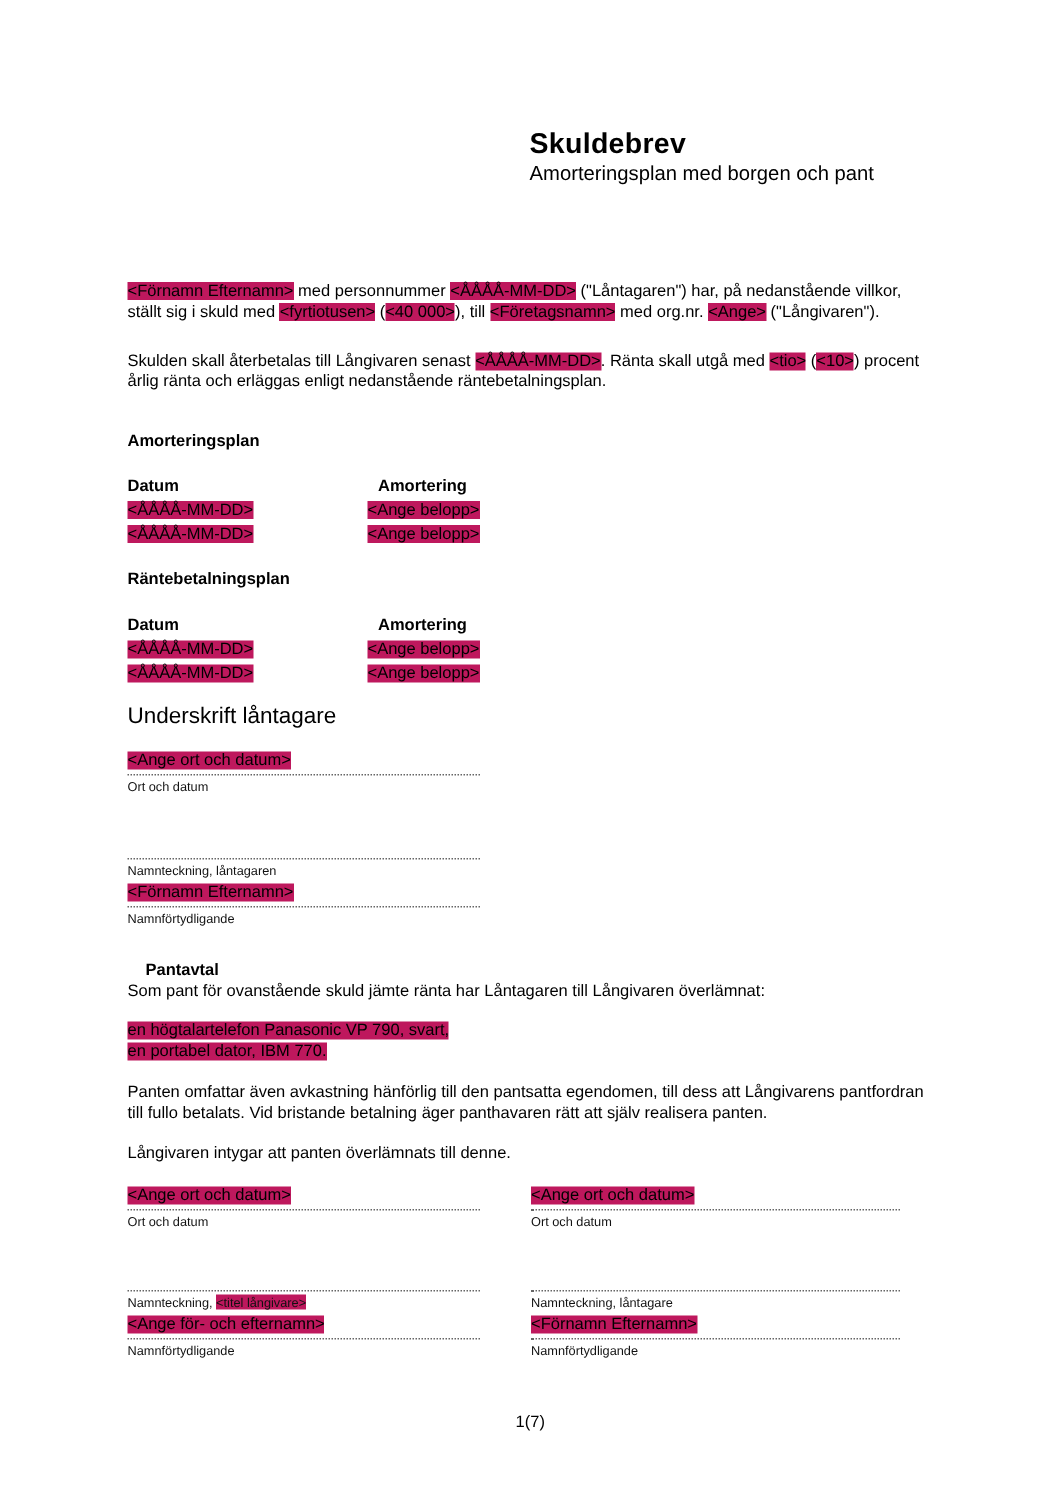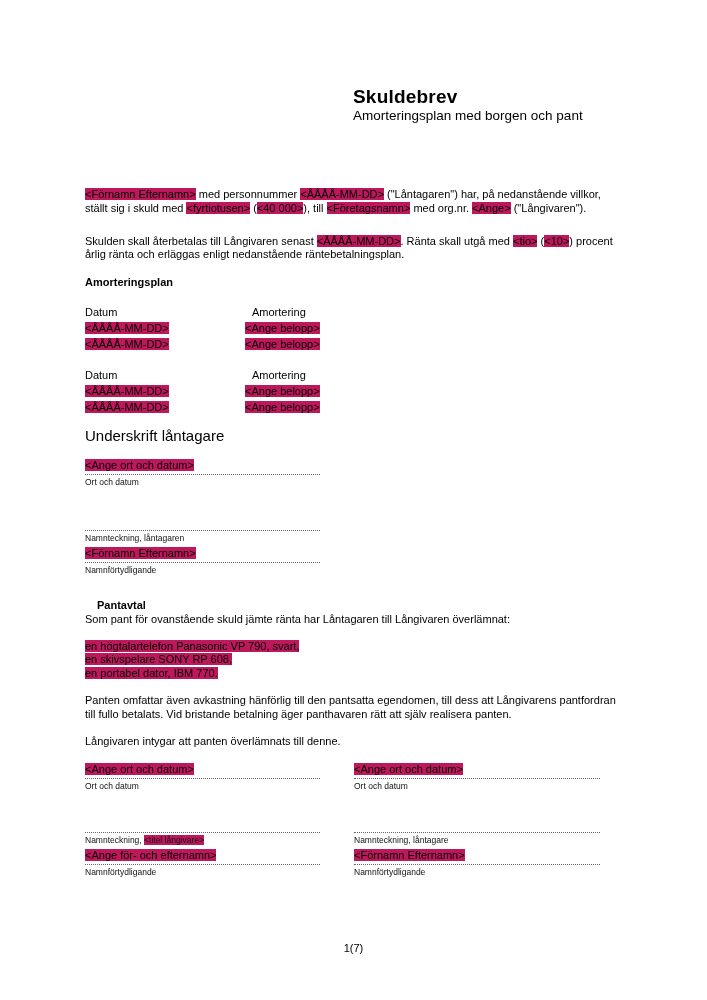--- a/index.html
+++ b/index.html
@@ -20,28 +20,28 @@
     width: 540px;
   }
   .hl { background: #be185d; }
   .doc-header { margin-top: 86px; margin-left: 268px; }
   .doc-title { font-size: 19px; font-weight: bold; line-height: 1.12; letter-spacing: 0.2px; }
   .doc-subtitle { font-size: 13.5px; line-height: 1.2; margin-top: 1px; }
   .body-text { font-size: 11px; line-height: 13.6px; }
   .p-intro { margin-top: 64px; }
   .p-terms { margin-top: 19px; }
   .section-heading { font-size: 11px; font-weight: bold; line-height: 13.6px; }
-  .h-amort { margin-top: 14px; }
+  .h-amort { margin-top: 26px; }
   .h-interest { margin-top: 16px; }
   .plan-table { margin-top: 15px; font-size: 11px; }
   .plan-row { display: flex; line-height: 16px; }
   .plan-col1 { width: 160px; }
   .plan-col2 { width: 160px; }
   .plan-head .plan-col2 { padding-left: 7px; }
-  .plan-head { font-weight: normal; align-items: flex-end; }
+  .plan-head { font-weight: bold; align-items: flex-end; }
   .h-signature { margin-top: 12px; font-size: 15px; font-weight: normal; line-height: 17px; }
   .sig-field { width: 235px; }
   .sig-value {
     font-size: 11px; line-height: 14px;
     border-bottom: 1px dotted #666;
     padding-bottom: 2px;
   }
   .sig-caption { font-size: 8.5px; line-height: 10px; padding-top: 2px; color: #111; }
   .sig-block-1 { margin-top: 14px; }
   .sig-space {
@@ -94,20 +94,21 @@
       <div class="plan-row">
         <div class="plan-col1"><span class="hl">&lt;ÅÅÅÅ-MM-DD&gt;</span></div>
         <div class="plan-col2"><span class="hl">&lt;Ange belopp&gt;</span></div>
       </div>
       <div class="plan-row">
         <div class="plan-col1"><span class="hl">&lt;ÅÅÅÅ-MM-DD&gt;</span></div>
         <div class="plan-col2"><span class="hl">&lt;Ange belopp&gt;</span></div>
       </div>
     </div>
 
+    <div class="section-heading h-interest">Räntebetalningsplan</div>
 
     <div class="plan-table">
       <div class="plan-row plan-head">
         <div class="plan-col1">Datum</div>
         <div class="plan-col2">Amortering</div>
       </div>
       <div class="plan-row">
         <div class="plan-col1"><span class="hl">&lt;ÅÅÅÅ-MM-DD&gt;</span></div>
         <div class="plan-col2"><span class="hl">&lt;Ange belopp&gt;</span></div>
       </div>
@@ -129,21 +130,20 @@
       <div class="sig-caption">Namnteckning, låntagaren</div>
       <div class="sig-value sig-name-value"><span class="hl">&lt;Förnamn Efternamn&gt;</span></div>
       <div class="sig-caption">Namnförtydligande</div>
     </div>
 
     <div class="section-heading h-pant">Pantavtal</div>
     <p class="body-text">Som pant för ovanstående skuld jämte ränta har Låntagaren till Långivaren överlämnat:</p>
 
     <div class="pant-items">
         <div><span class="hl">en högtalartelefon Panasonic VP 790, svart,</span></div>
-        <div><span class="hl">en skivspelare SONY RP 608,</span></div>
         <div><span class="hl">en portabel dator, IBM 770.</span></div>
       </div>
 
     <p class="body-text p-pant-terms">Panten omfattar även avkastning hänförlig till den pantsatta egendomen, till dess att Långivarens pantfordran till fullo betalats. Vid bristande betalning äger panthavaren rätt att själv realisera panten.</p>
     <p class="body-text p-pant-confirm">Långivaren intygar att panten överlämnats till denne.</p>
 
     <div class="sig-grid">
 
       <div>
         <div class="sig-value"><span class="hl">&lt;Ange ort och datum&gt;</span></div>

